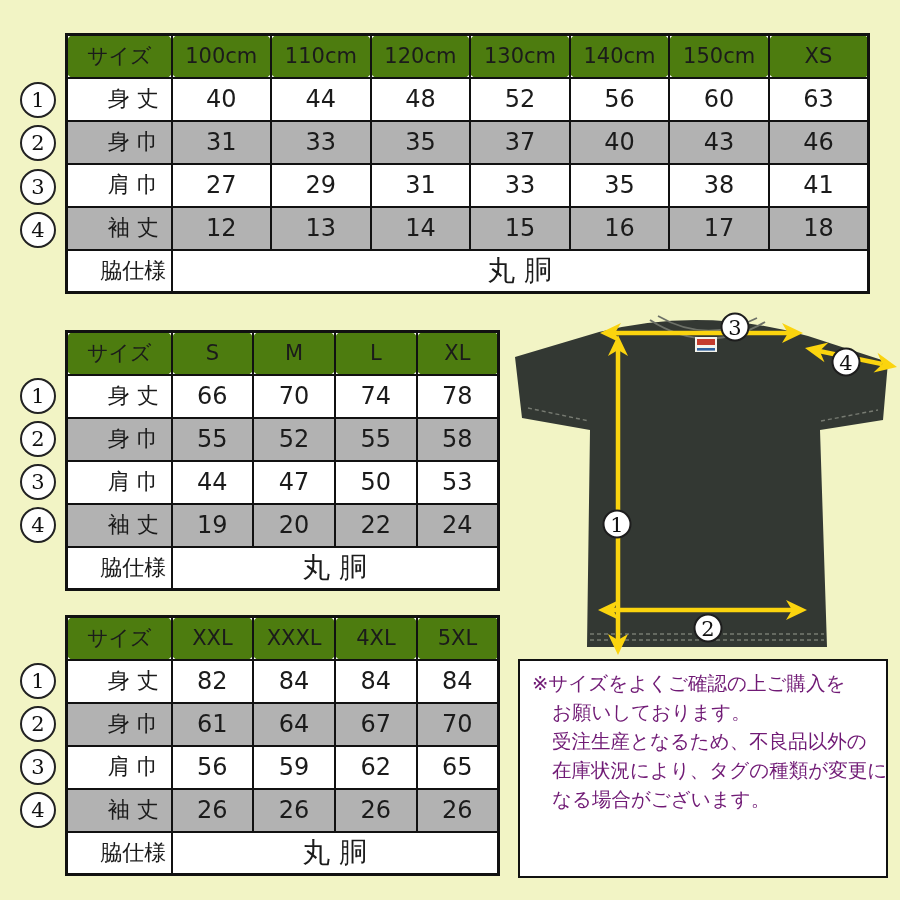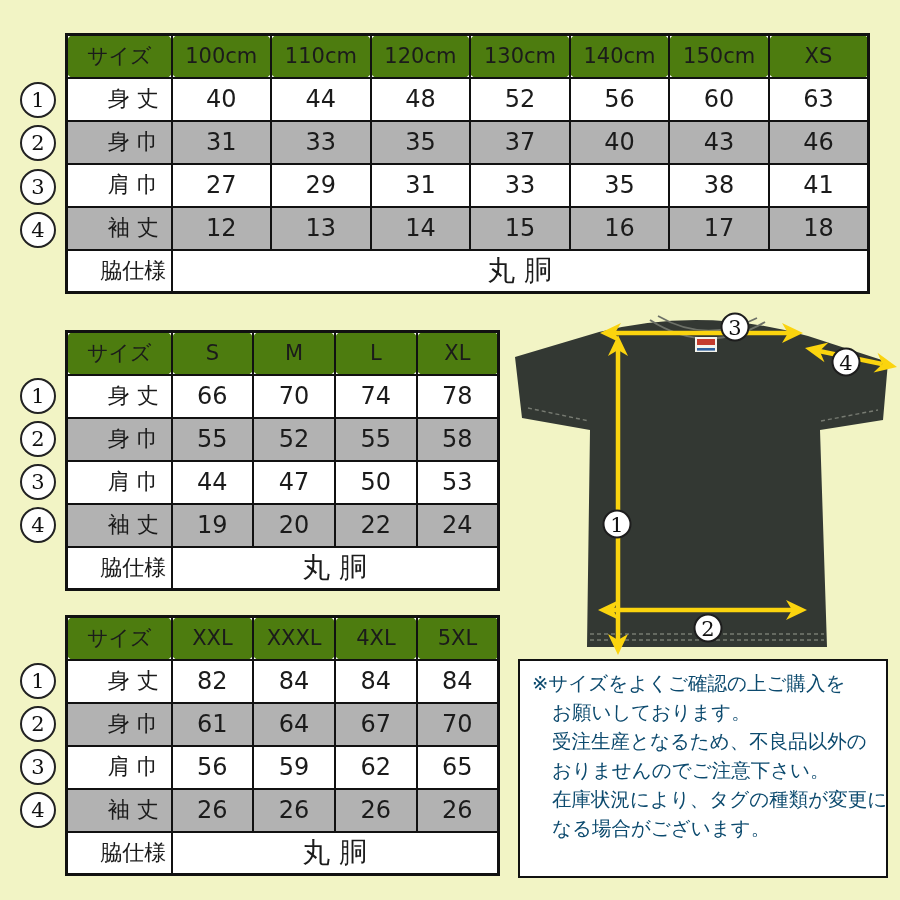--- a/index.html
+++ b/index.html
@@ -33,21 +33,21 @@
     display:flex; align-items:center; justify-content:center;
     font-family:"DejaVu Serif","Liberation Serif",serif;
     font-size:21px; color:#111;
   }
   
   #diagram { position:absolute; left:505px; top:300px; width:395px; height:360px; }
   
   .notice {
     position:absolute; left:518px; top:659px; width:370px; height:219px;
     box-sizing:border-box; background:#ffffff; border:2px solid #111;
-    padding:8px 8px 0 12px; font-size:19.5px; line-height:29px; color:#0c4a6e;
+    padding:8px 8px 0 12px; font-size:19.5px; line-height:29px; color:#701a75;
   }
   .notice .line { white-space:nowrap; }
   .notice .line.indent { padding-left:20px; }
 </style>
 </head>
 <body>
 
 <table id="t1" class="chart">
   <colgroup>
       <col style="width:105px">
@@ -267,16 +267,15 @@
     <text x="230" y="34.5">3</text>
     <circle cx="341" cy="62" r="13.5" fill="#fff" stroke="#1d1d1d" stroke-width="2"></circle>
     <text x="341" y="69.5">4</text>
   </g>
 </svg>
 
 <div class="notice">
   <div class="line">※サイズをよくご確認の上ご購入を</div>
   <div class="line indent">お願いしております。</div>
   <div class="line indent">受注生産となるため、不良品以外の</div>
-  <div class="line indent">おりませんのでご注意下さい。</div>
   <div class="line indent">在庫状況により、タグの種類が変更に</div>
   <div class="line indent">なる場合がございます。</div>
 </div>
 
 </body></html>

